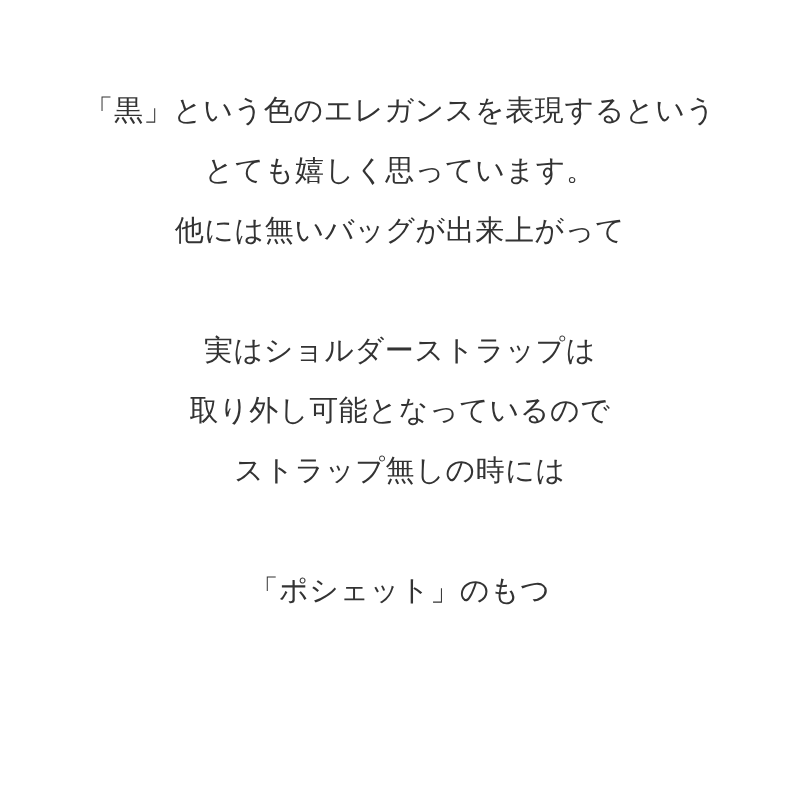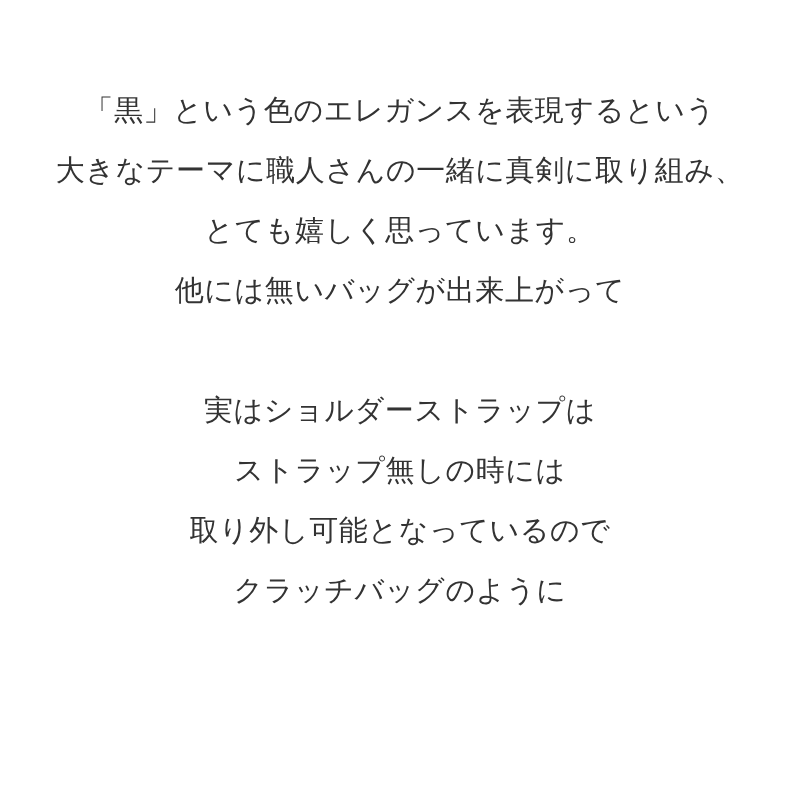--- a/index.html
+++ b/index.html
@@ -36,26 +36,27 @@
     white-space: nowrap;
   }
 </style>
 </head>
 <body>
 
 <main class="page">
 
   <p class="paragraph">
     <span class="line">「黒」という色のエレガンスを表現するという</span>
-    <span class="line">大きなテーマに職人さんの一緒に真剣に取り組み、</span>
     <span class="line">とても嬉しく思っています。</span>
     <span class="line">他には無いバッグが出来上がって</span>
   </p>
 
   <p class="paragraph">
     <span class="line">実はショルダーストラップは</span>
+    <span class="line">取り外し可能となっているので</span>
     <span class="line">ストラップ無しの時には</span>
-    <span class="line">取り外し可能となっているので</span>
-    <span class="line">クラッチバッグのように</span>
   </p>
 
+  <p class="paragraph">
+    <span class="line">「ポシェット」のもつ</span>
+  </p>
 
 </main>
 
 </body></html>

